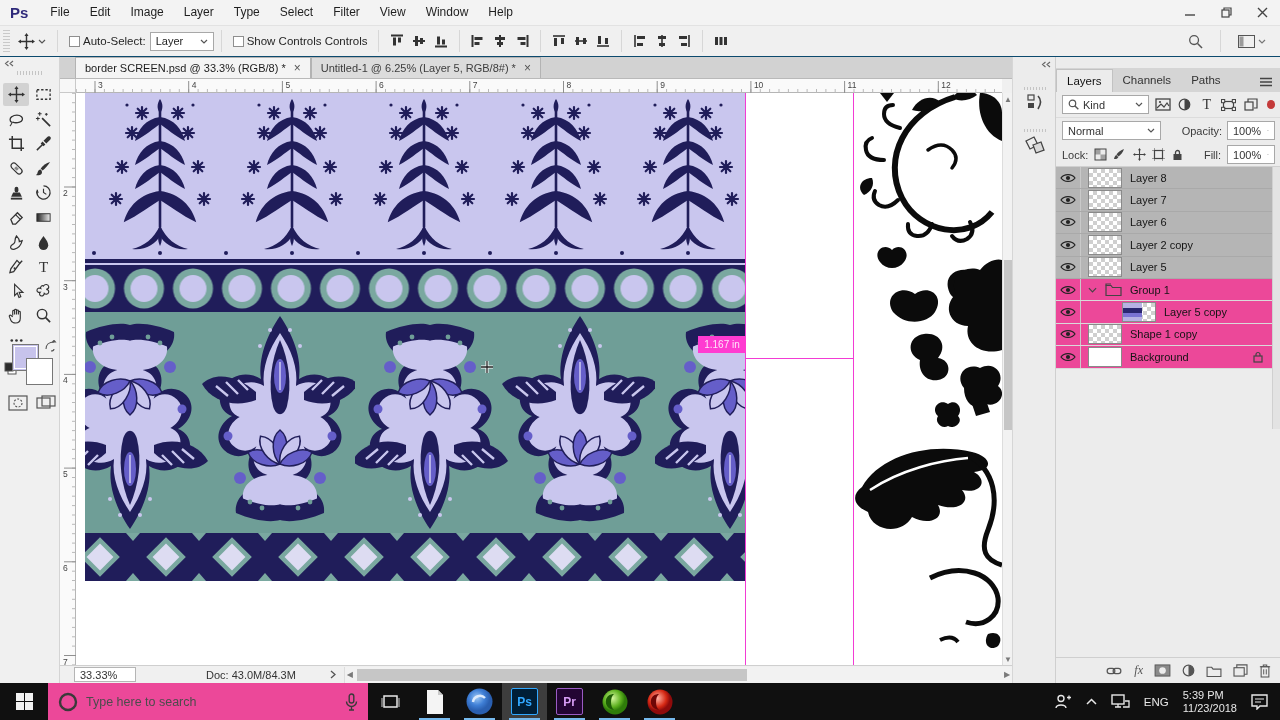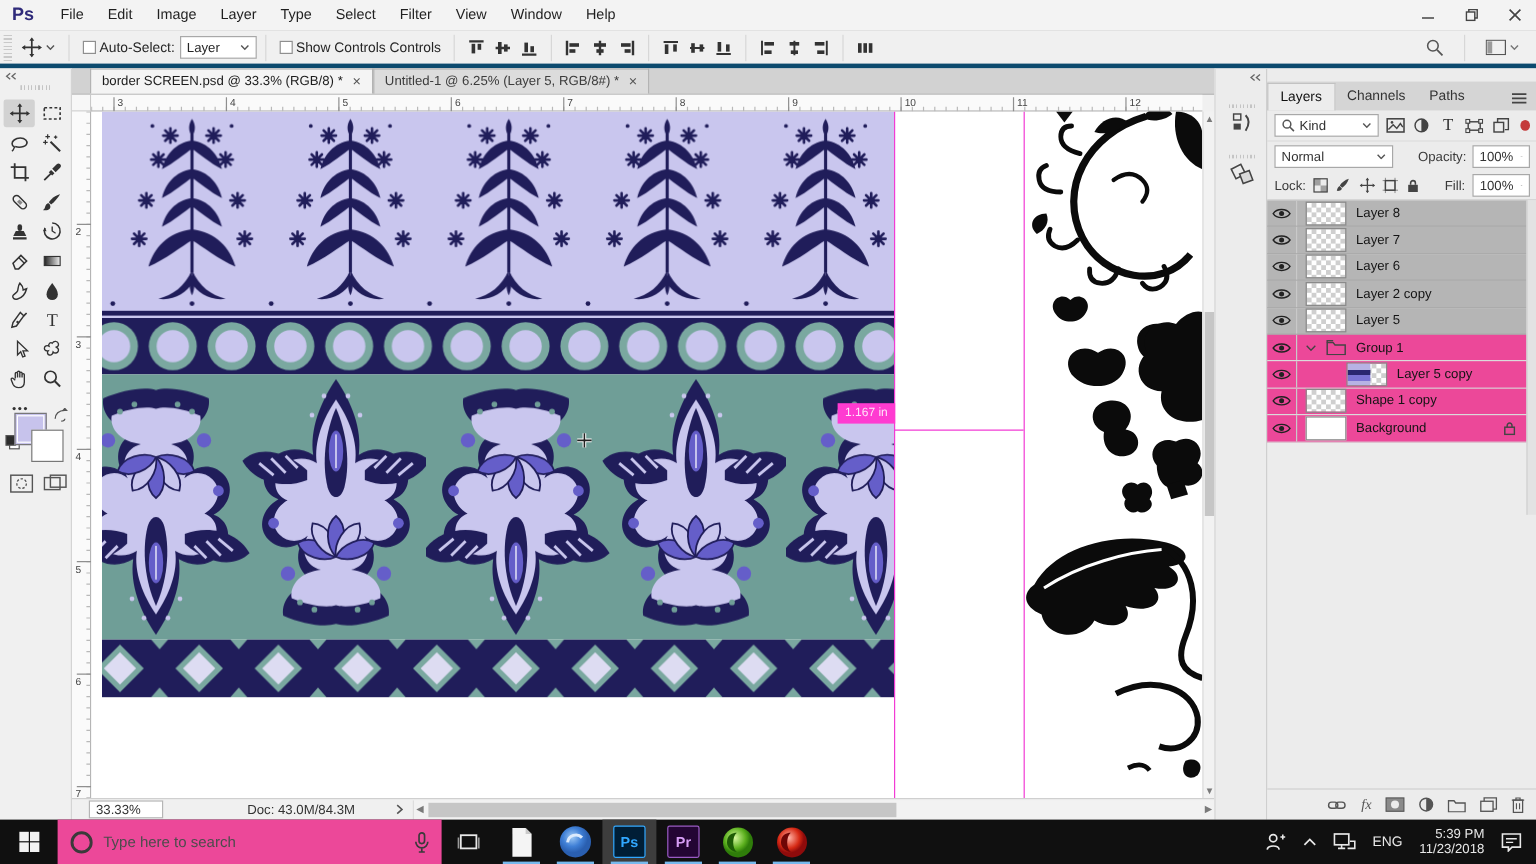--- a/index.html
+++ b/index.html
@@ -7,21 +7,21 @@
 #app{position:relative;width:1280px;height:720px;background:#f0f0f0;font-size:12px;color:#252525}
 svg{display:block}
 
 #titlebar{position:absolute;left:0;top:0;width:1280px;height:26px;background:#f3f3f3;border-bottom:1px solid #e2e2e2;display:flex;align-items:center}
 #ps-logo{font-weight:bold;font-size:15px;color:#2f2a7a;padding:0 12px 0 10px;letter-spacing:0}
 #menu-items{display:flex;height:100%}
 .menu-item{padding:0 10px;line-height:25px;font-size:12px;color:#1f1f1f;cursor:default}
 #win-controls{margin-left:auto;display:flex;height:100%}
 .winbtn{width:36px;height:100%;display:flex;align-items:center;justify-content:center}
 
-#optionsbar{position:absolute;left:0;top:26px;width:1280px;height:31px;background:#f0f0f0;border-bottom:4px solid #0c4a6e;display:flex;align-items:center;font-size:11.5px}
+#optionsbar{position:absolute;left:0;top:26px;width:1280px;height:31px;background:#f0f0f0;border-bottom:1px solid #0c4a6e;display:flex;align-items:center;font-size:11.5px}
 .grip{width:7px;height:22px;margin:0 4px 0 3px;background:repeating-linear-gradient(0deg,#c9c9c9 0 1px,transparent 1px 3px)}
 .osep{width:1px;height:22px;background:#d7d7d7;margin:0 7px}
 .obtn{display:flex;align-items:center;gap:3px;padding:0 4px}
 .checkbox{width:11px;height:11px;border:1px solid #8f8f8f;background:#fff;display:inline-block}
 .combo{background:#fff;border:1px solid #a8a8a8;height:19px;display:inline-flex;align-items:center;justify-content:space-between;padding:0 5px;gap:6px;font-size:11px}
 .alicon{width:20px;height:20px;display:flex;align-items:center;justify-content:center;margin:0 1px}
 #ob-right{margin-left:auto;display:flex;align-items:center;gap:10px;padding-right:14px}
 
 #tabbar{position:absolute;left:60px;top:57px;width:952px;height:22px;background:#d2d2d2;border-bottom:1px solid #b9b9b9;display:flex;align-items:flex-end;padding-left:15px}
 .doctab{height:21px;display:flex;align-items:center;gap:8px;padding:0 9px;font-size:11px;border:1px solid #b3b3b3;border-bottom:none;background:#dcdcdc;color:#3c3c3c;white-space:nowrap}
@@ -103,21 +103,21 @@
 #tb-search input::placeholder{color:#4c4c4c}
 #taskview{width:44px;display:flex;align-items:center;justify-content:center}
 #tb-apps{display:flex}
 .appbtn{width:45px;display:flex;align-items:center;justify-content:center;position:relative}
 .appbtn.active{background:#3d3d3d}
 .appbtn .runline{position:absolute;left:7px;right:7px;bottom:0;height:2px;background:#76b9ed}
 .adobe-tile{width:27px;height:27px;border-radius:2px;display:flex;align-items:center;justify-content:center;font-weight:bold;font-size:12px}
 .tile-ps{background:#001e36;color:#31a8ff;border:1px solid #31a8ff}
 .tile-pr{background:#230533;color:#d79ef5;border:1px solid #9a5bc4}
 #tb-tray{margin-left:auto;display:flex;align-items:center;gap:14px;padding-right:12px}
-#tray-clock{text-align:right;font-size:11px;line-height:13px}
+#tray-clock{text-align:left;font-size:11px;line-height:13px}
 .trayico{display:flex;align-items:center;justify-content:center}
 #tray-lang{font-size:11.5px}
 </style>
 </head>
 <body>
 
 <div id="app">
 
   <div id="titlebar">
     <span id="ps-logo">Ps</span>

